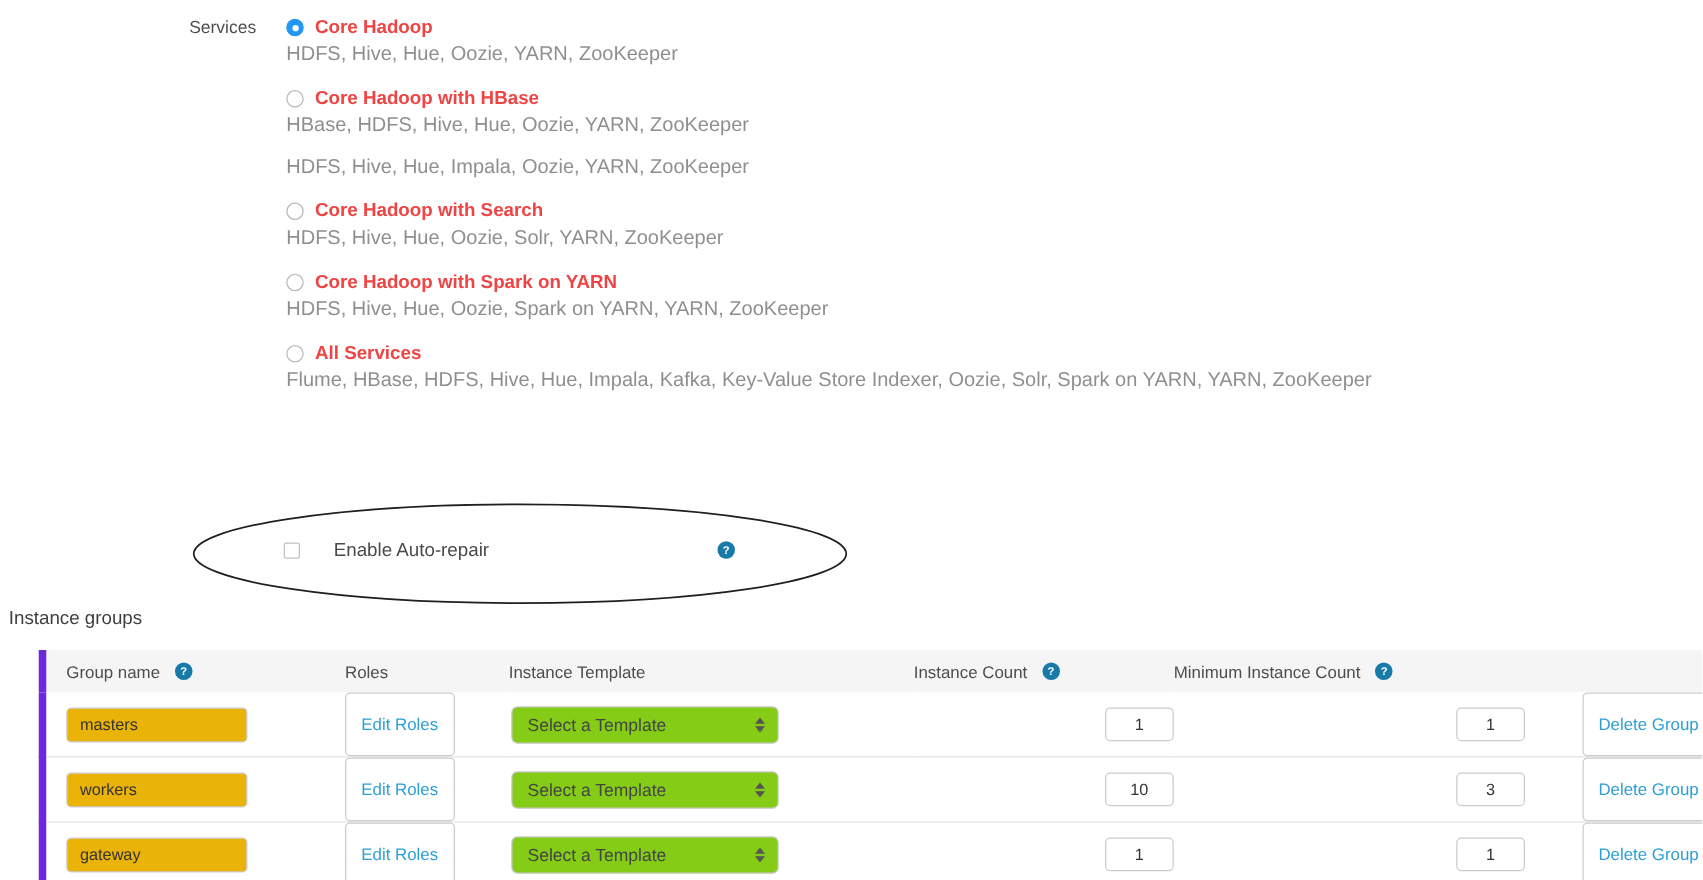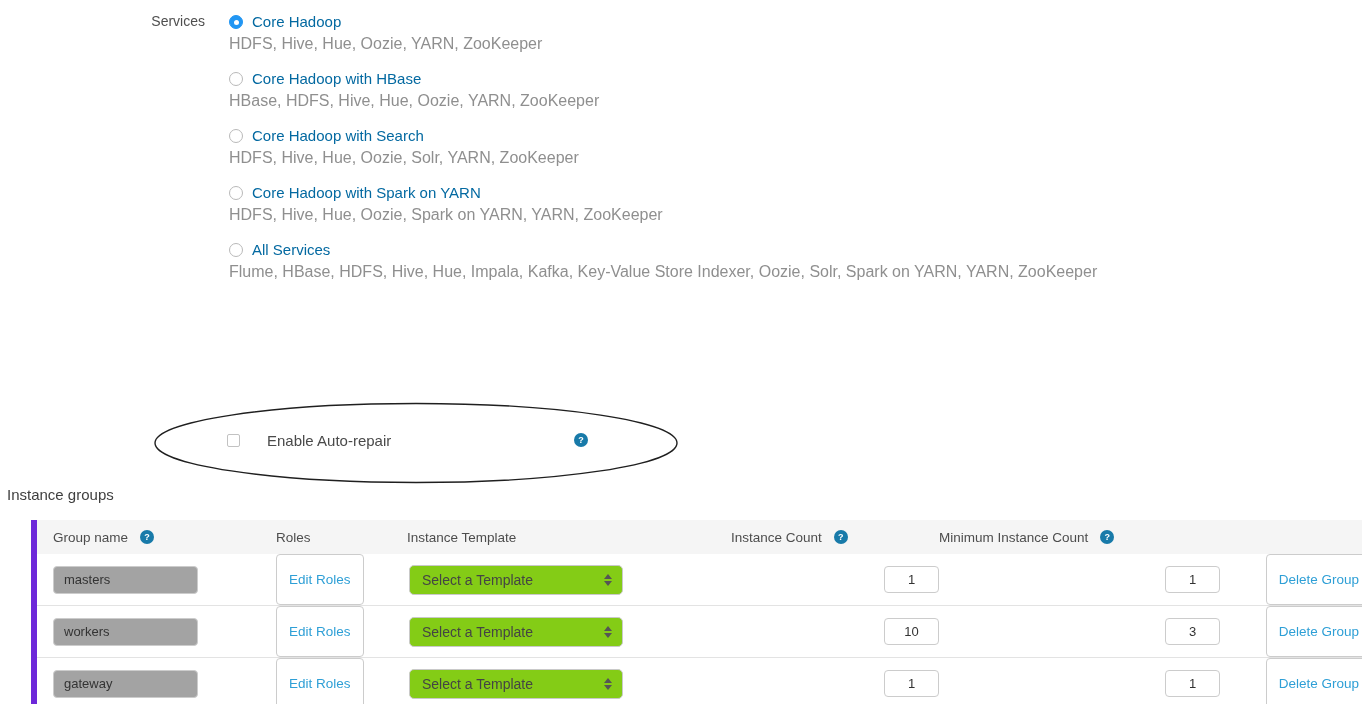--- a/index.html
+++ b/index.html
@@ -9,21 +9,21 @@
 
   
   .services-section { position:absolute; top:12px; left:0; display:flex; }
   .services-label { width:205px; text-align:right; font-size:14px; color:#4f4f4f; padding-top:1px; }
   .radio-group { margin-left:24px; }
   .radio-option { margin-bottom:18px; }
   .radio-line { display:flex; align-items:center; cursor:pointer; }
   .radio-circle { width:14px; height:14px; border-radius:50%; border:1.5px solid #b9b9b9; background:#fff; margin-right:9px; flex:0 0 auto; position:relative; }
   .radio-circle.selected { border-color:#2196f3; background:#2196f3; }
   .radio-circle.selected::after { content:""; position:absolute; left:4px; top:4px; width:5px; height:5px; border-radius:50%; background:#fff; }
-  .radio-label { font-size:15px; color:#0369a1; line-height:19px; }
+  .radio-label { font-size:15px; color:#ef4444; line-height:19px;font-weight:bold; }
   .radio-desc { font-size:16px; color:#8f8f8f; margin-top:5px; line-height:15px; }
 
   
   .ellipse-annotation { position:absolute; left:152px; top:401px; pointer-events:none; }
   .autorepair-row { position:absolute; left:227px; top:432px; display:flex; align-items:center; }
   .checkbox { width:13px; height:13px; border:1px solid #c2c2c2; border-radius:2px; background:#fff; margin-right:10px; cursor:pointer; }
   .autorepair-label { font-size:15px; color:#4a4a4a;margin-left:17px; }
   .help-icon { display:inline-flex; align-items:center; justify-content:center; width:14px; height:14px; border-radius:50%; background:#187aa9; color:#fff; font-size:9px; font-weight:bold; line-height:1; cursor:pointer; flex:0 0 auto; }
   .help-icon.autorepair-help { position:absolute; left:574px; top:433px; }
 
@@ -33,21 +33,21 @@
   .ig-table th { background:#f5f5f5; height:34px; font-weight:normal; font-size:13.5px; color:#4d4d4d; text-align:left; vertical-align:middle; white-space:nowrap; }
   .ig-table td { height:48px; vertical-align:middle; border-bottom:1px solid #e3e3e3; background:#fff; white-space:nowrap; }
   .col1 { width:242px; } .col2 { width:131px; } .col3 { width:324px; }
   .col4 { width:208px; } .col5 { width:281px; } .col6 { width:160px; }
   .cell-pl { padding-left:16px; }
   .cell-right { text-align:right; }
   .cell-btn-right { text-align:right; padding-right:8px; }
   .th-flex { display:inline-flex; align-items:center; }
   .th-flex .help-icon { margin-left:12px; }
 
-  .text-input { width:145px; height:28px; border:1px solid #ccc; border-radius:4px; padding:0 10px; font-family:"Liberation Sans", sans-serif; font-size:13px; color:#333; background:#a3a3a3; outline:none; }
+  .text-input { width:145px; height:28px; border:1px solid #ccc; border-radius:4px; padding:0 10px; font-family:"Liberation Sans", sans-serif; font-size:13px; color:#333; background:#eab308; outline:none; }
   .count-input { width:55px; height:27px; border:1px solid #ccc; border-radius:4px; text-align:center; font-family:"Liberation Sans", sans-serif; font-size:13px; color:#333; background:#fff; outline:none; }
   .link-btn { display:inline-block; background:#fff; border:1px solid #ccc; border-radius:4px; padding:17px 12px; font-size:13.5px; color:#2e9fd6; cursor:pointer; font-family:"Liberation Sans", sans-serif; }
   .fake-select { position:relative; width:214px; height:30px; border:1px solid #c9c9c9; border-radius:5px; background:#84cc16; display:flex; align-items:center; padding-left:12px; font-size:14px; color:#444; cursor:pointer; }
   .stepper { position:absolute; right:10px; top:50%; transform:translateY(-50%); display:flex; flex-direction:column; align-items:center; }
   .stepper .up { width:0; height:0; border-left:4px solid transparent; border-right:4px solid transparent; border-bottom:5px solid #555; margin-bottom:2px; }
   .stepper .down { width:0; height:0; border-left:4px solid transparent; border-right:4px solid transparent; border-top:5px solid #555; }
 </style>
 </head>
 <body>
 
@@ -67,20 +67,21 @@
 
       <div class="radio-option">
         <div class="radio-line">
           <span class="radio-circle"></span>
           <span class="radio-label">Core Hadoop with HBase</span>
         </div>
         <div class="radio-desc">HBase, HDFS, Hive, Hue, Oozie, YARN, ZooKeeper</div>
       </div>
 
       <div class="radio-option">
+        <div class="radio-desc">HDFS, Hive, Hue, Impala, Oozie, YARN, ZooKeeper</div>
       </div>
 
       <div class="radio-option">
         <div class="radio-line">
           <span class="radio-circle"></span>
           <span class="radio-label">Core Hadoop with Search</span>
         </div>
         <div class="radio-desc">HDFS, Hive, Hue, Oozie, Solr, YARN, ZooKeeper</div>
       </div>
 

